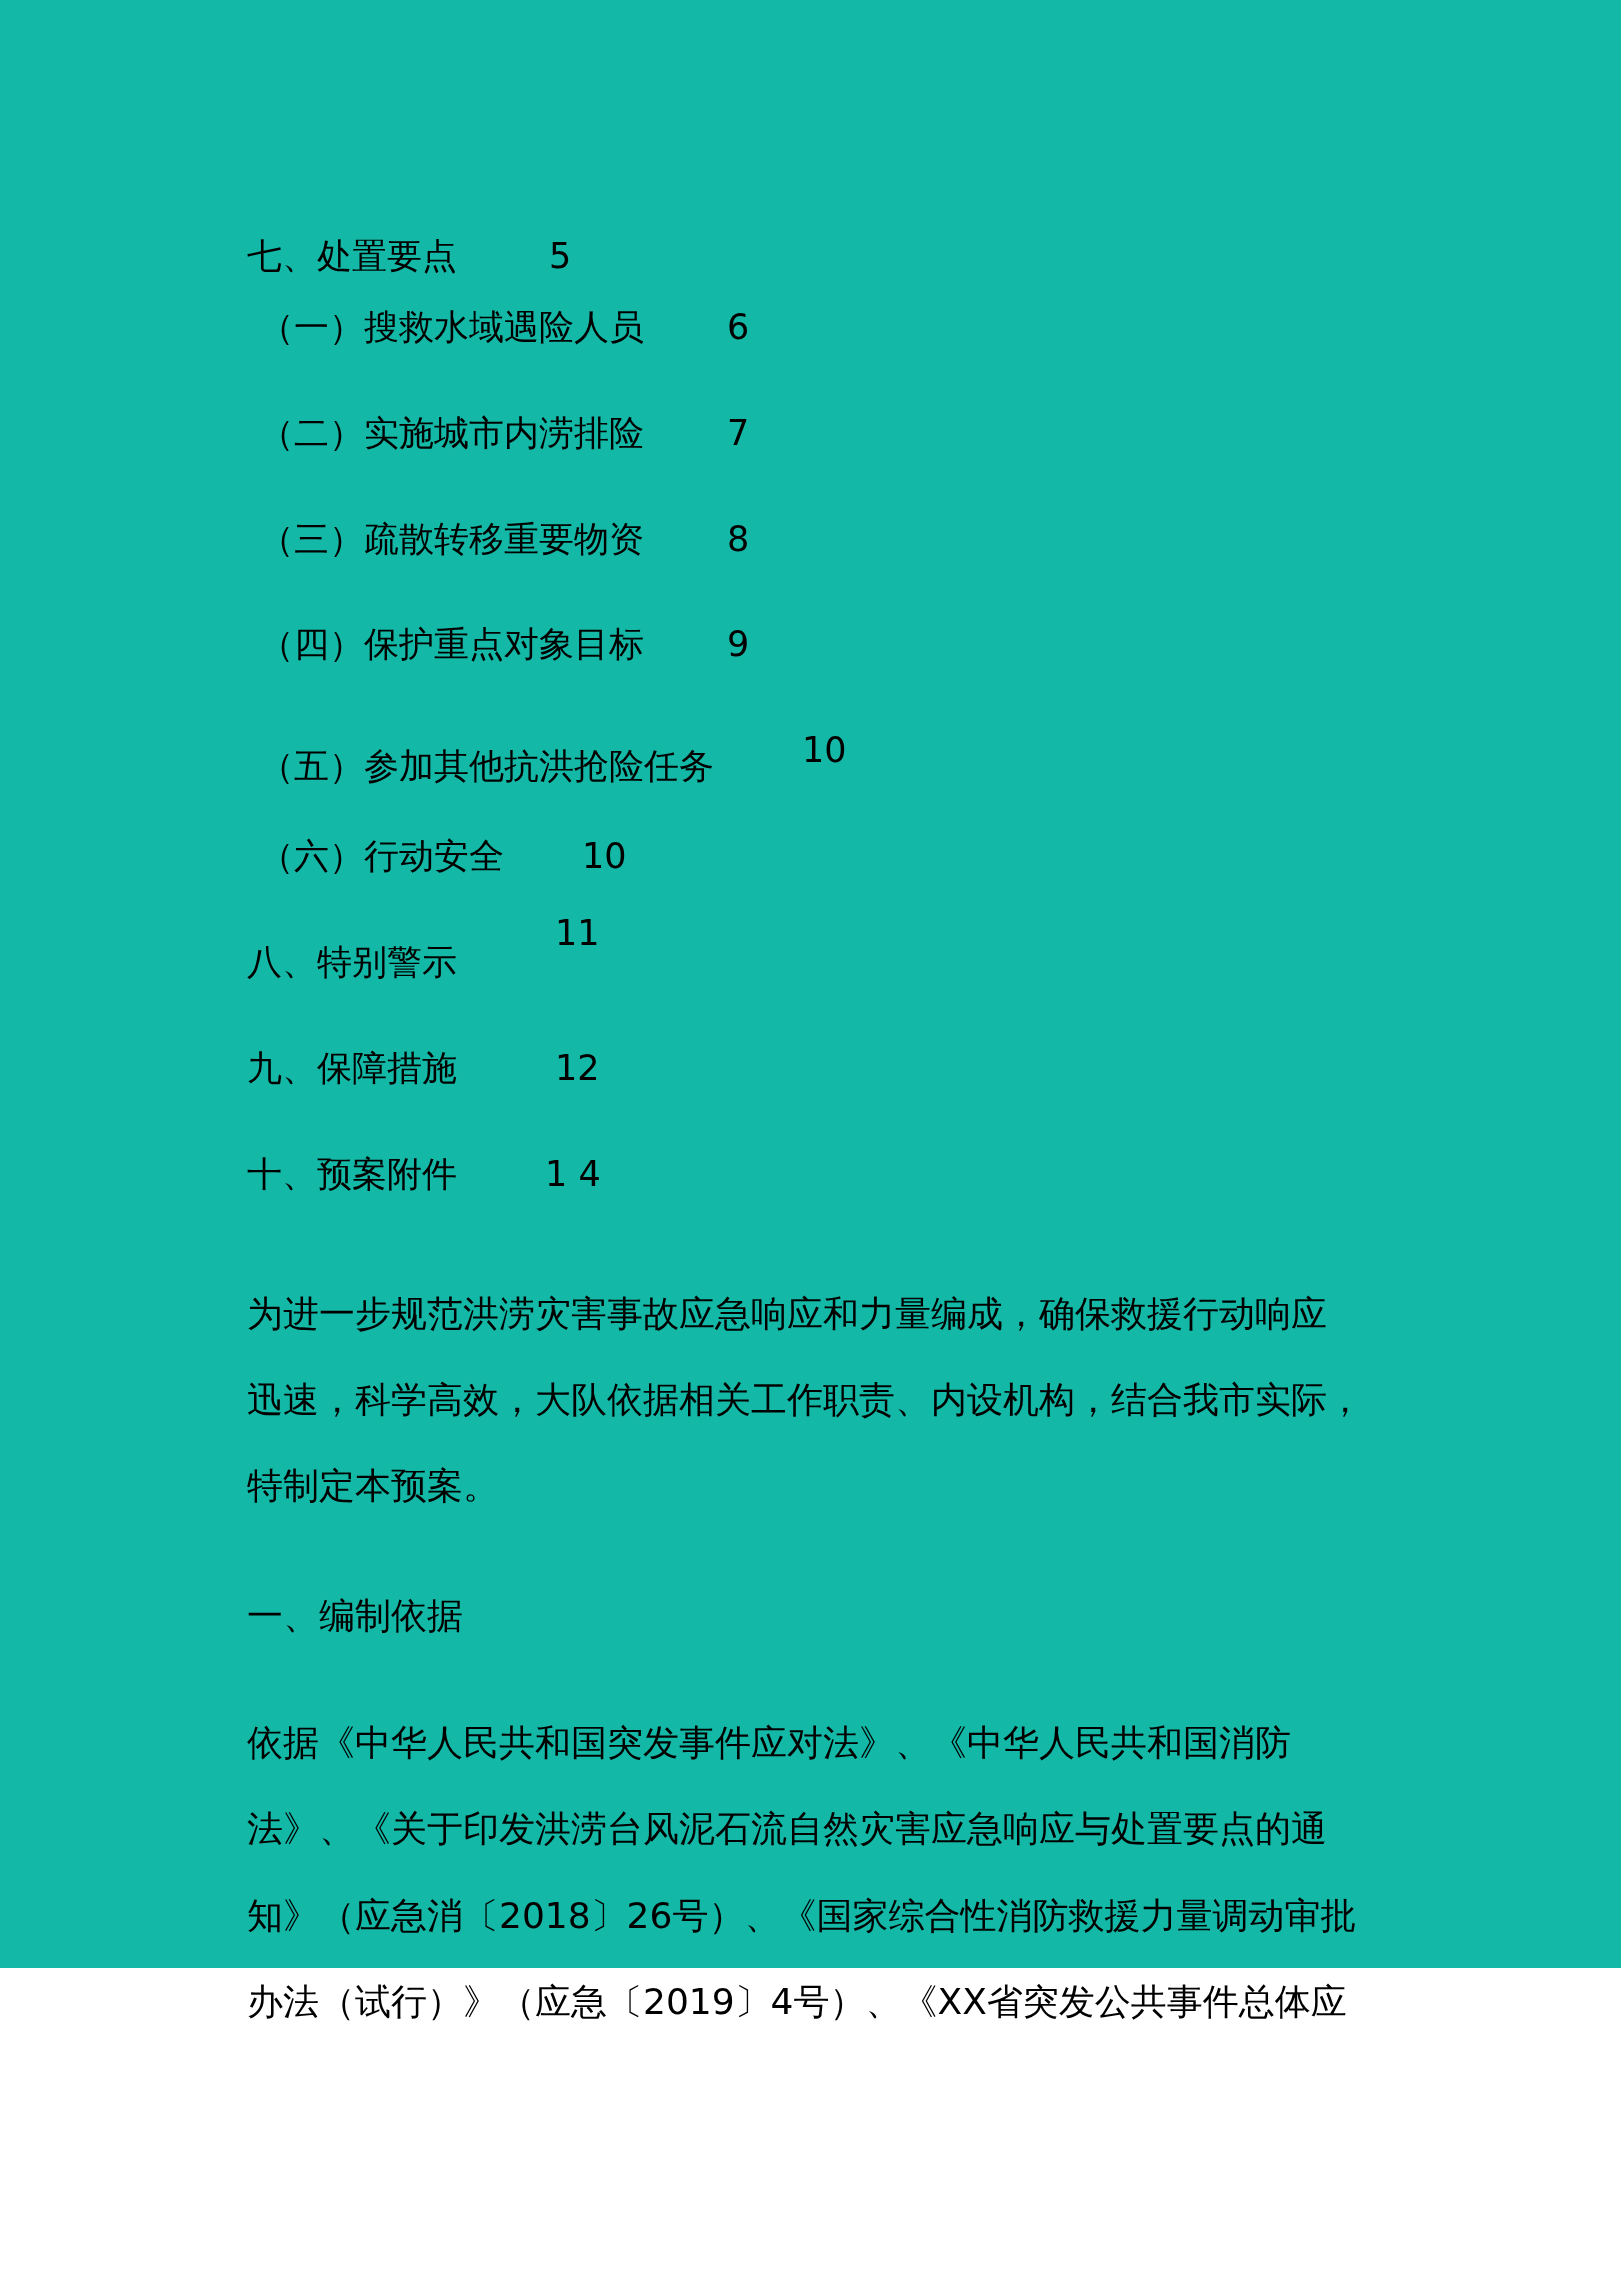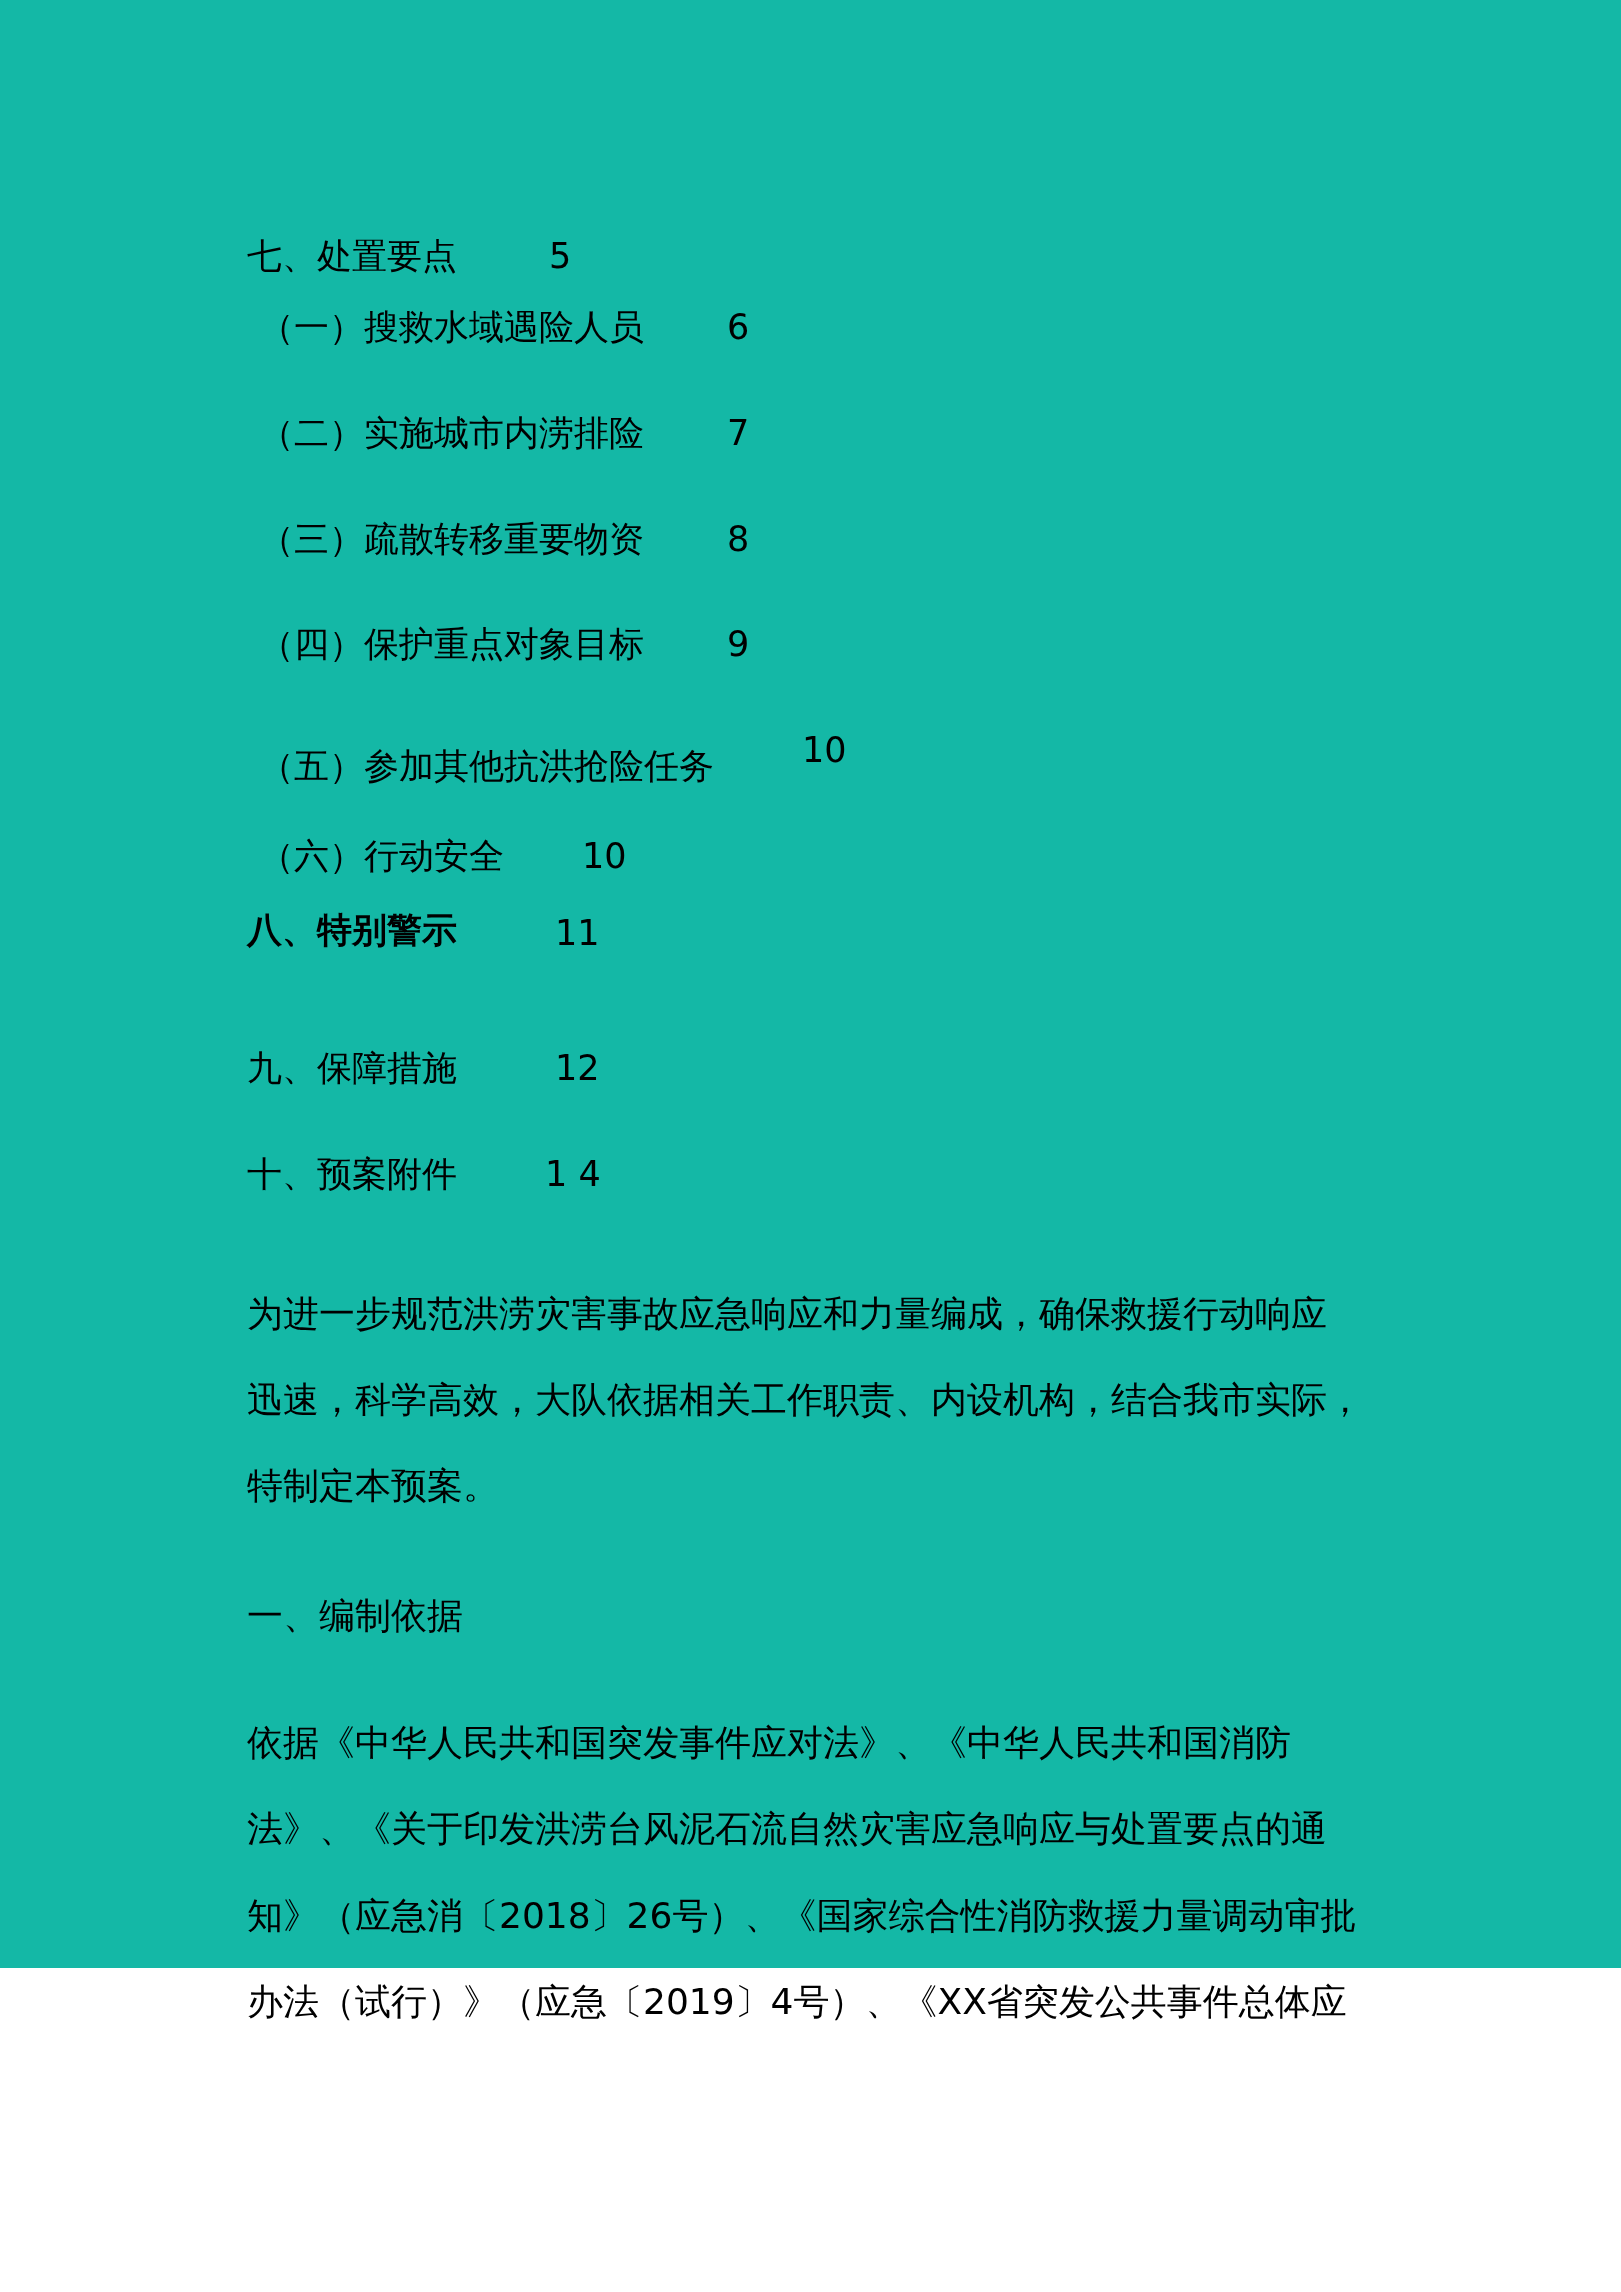--- a/index.html
+++ b/index.html
@@ -71,21 +71,21 @@
 
     <div class="toc-line sub" style="top:623px;">（四）保护重点对象目标</div>
     <div class="toc-page" style="left:727px; top:623px;">9</div>
 
     <div class="toc-line sub" style="top:732px;margin-top:13px;">（五）参加其他抗洪抢险任务</div>
     <div class="toc-page" style="left:802px; top:729px;">10</div>
 
     <div class="toc-line sub" style="top:835px;">（六）行动安全</div>
     <div class="toc-page" style="left:582px; top:835px;">10</div>
 
-    <div class="toc-line" style="top:909px;font-weight:bold;">八、特别警示</div>
+    <div class="toc-line" style="top:941px;">八、特别警示</div>
     <div class="toc-page" style="left:555px; top:912px;">11</div>
 
     <div class="toc-line" style="top:1047px;">九、保障措施</div>
     <div class="toc-page" style="left:555px; top:1047px;">12</div>
 
     <div class="toc-line" style="top:1153px;">十、预案附件</div>
     <div class="toc-page" style="left:545px; top:1153px;">1 4</div>
   </div>
 
   <div>

